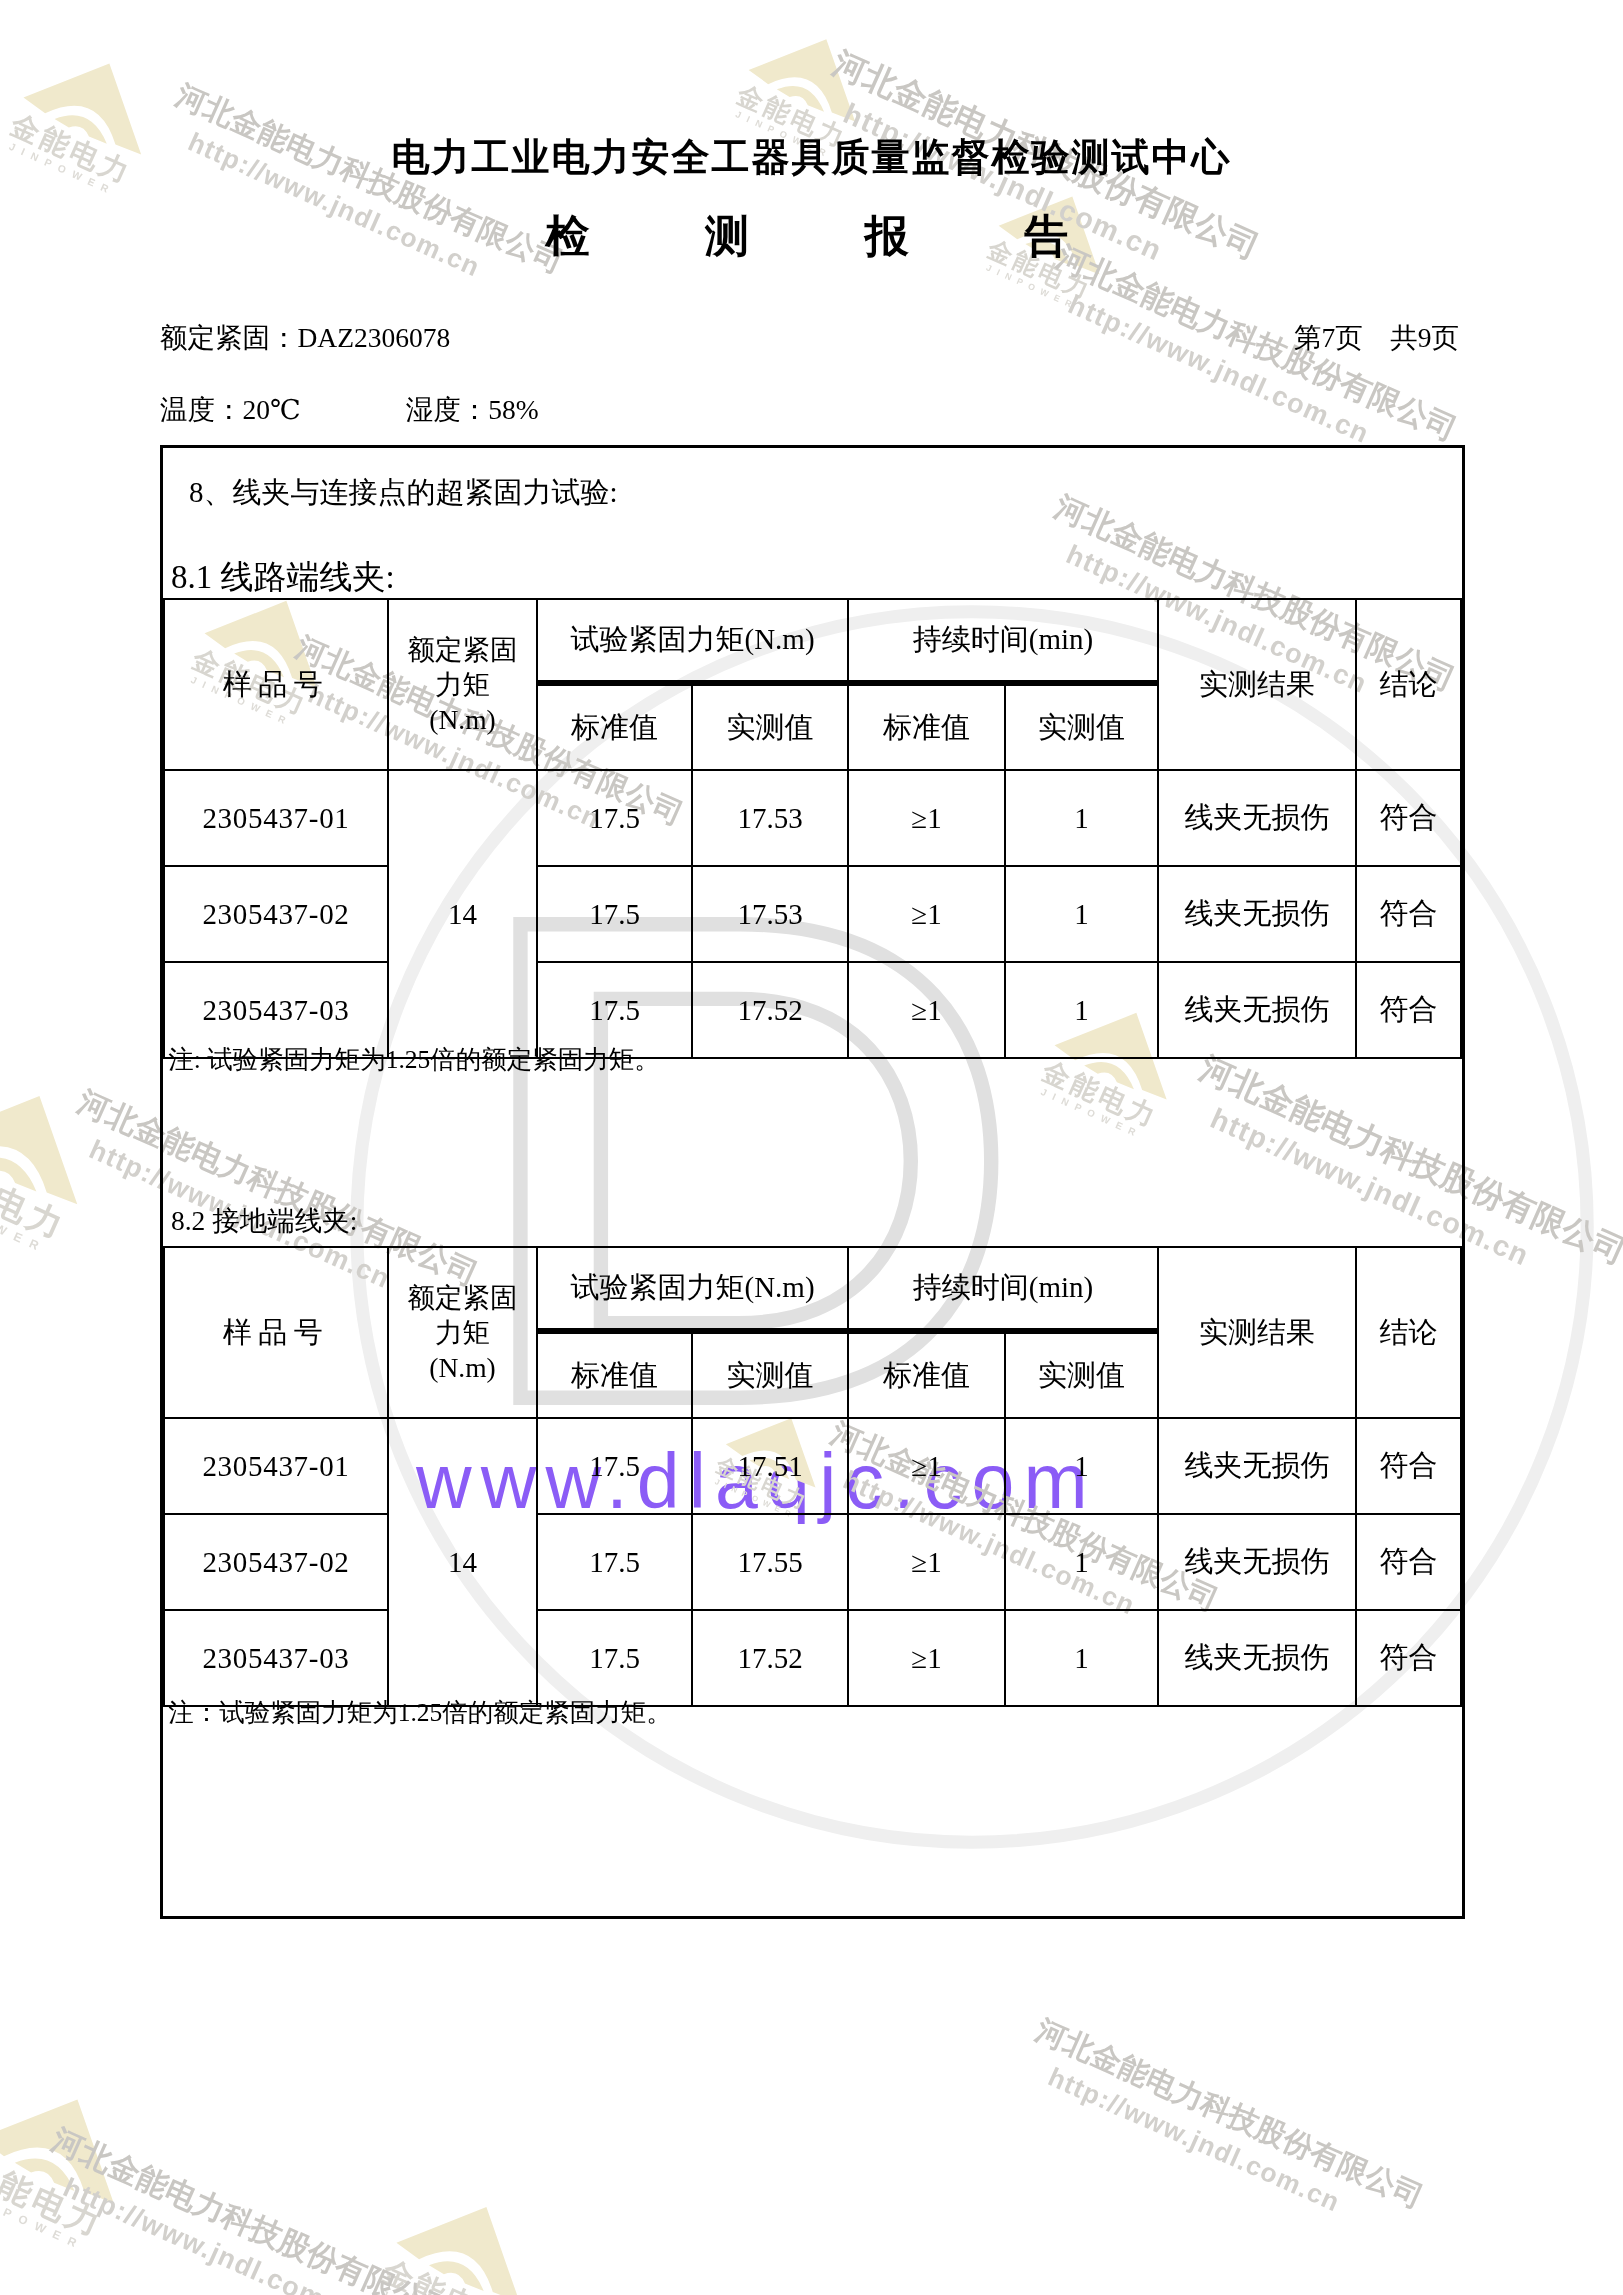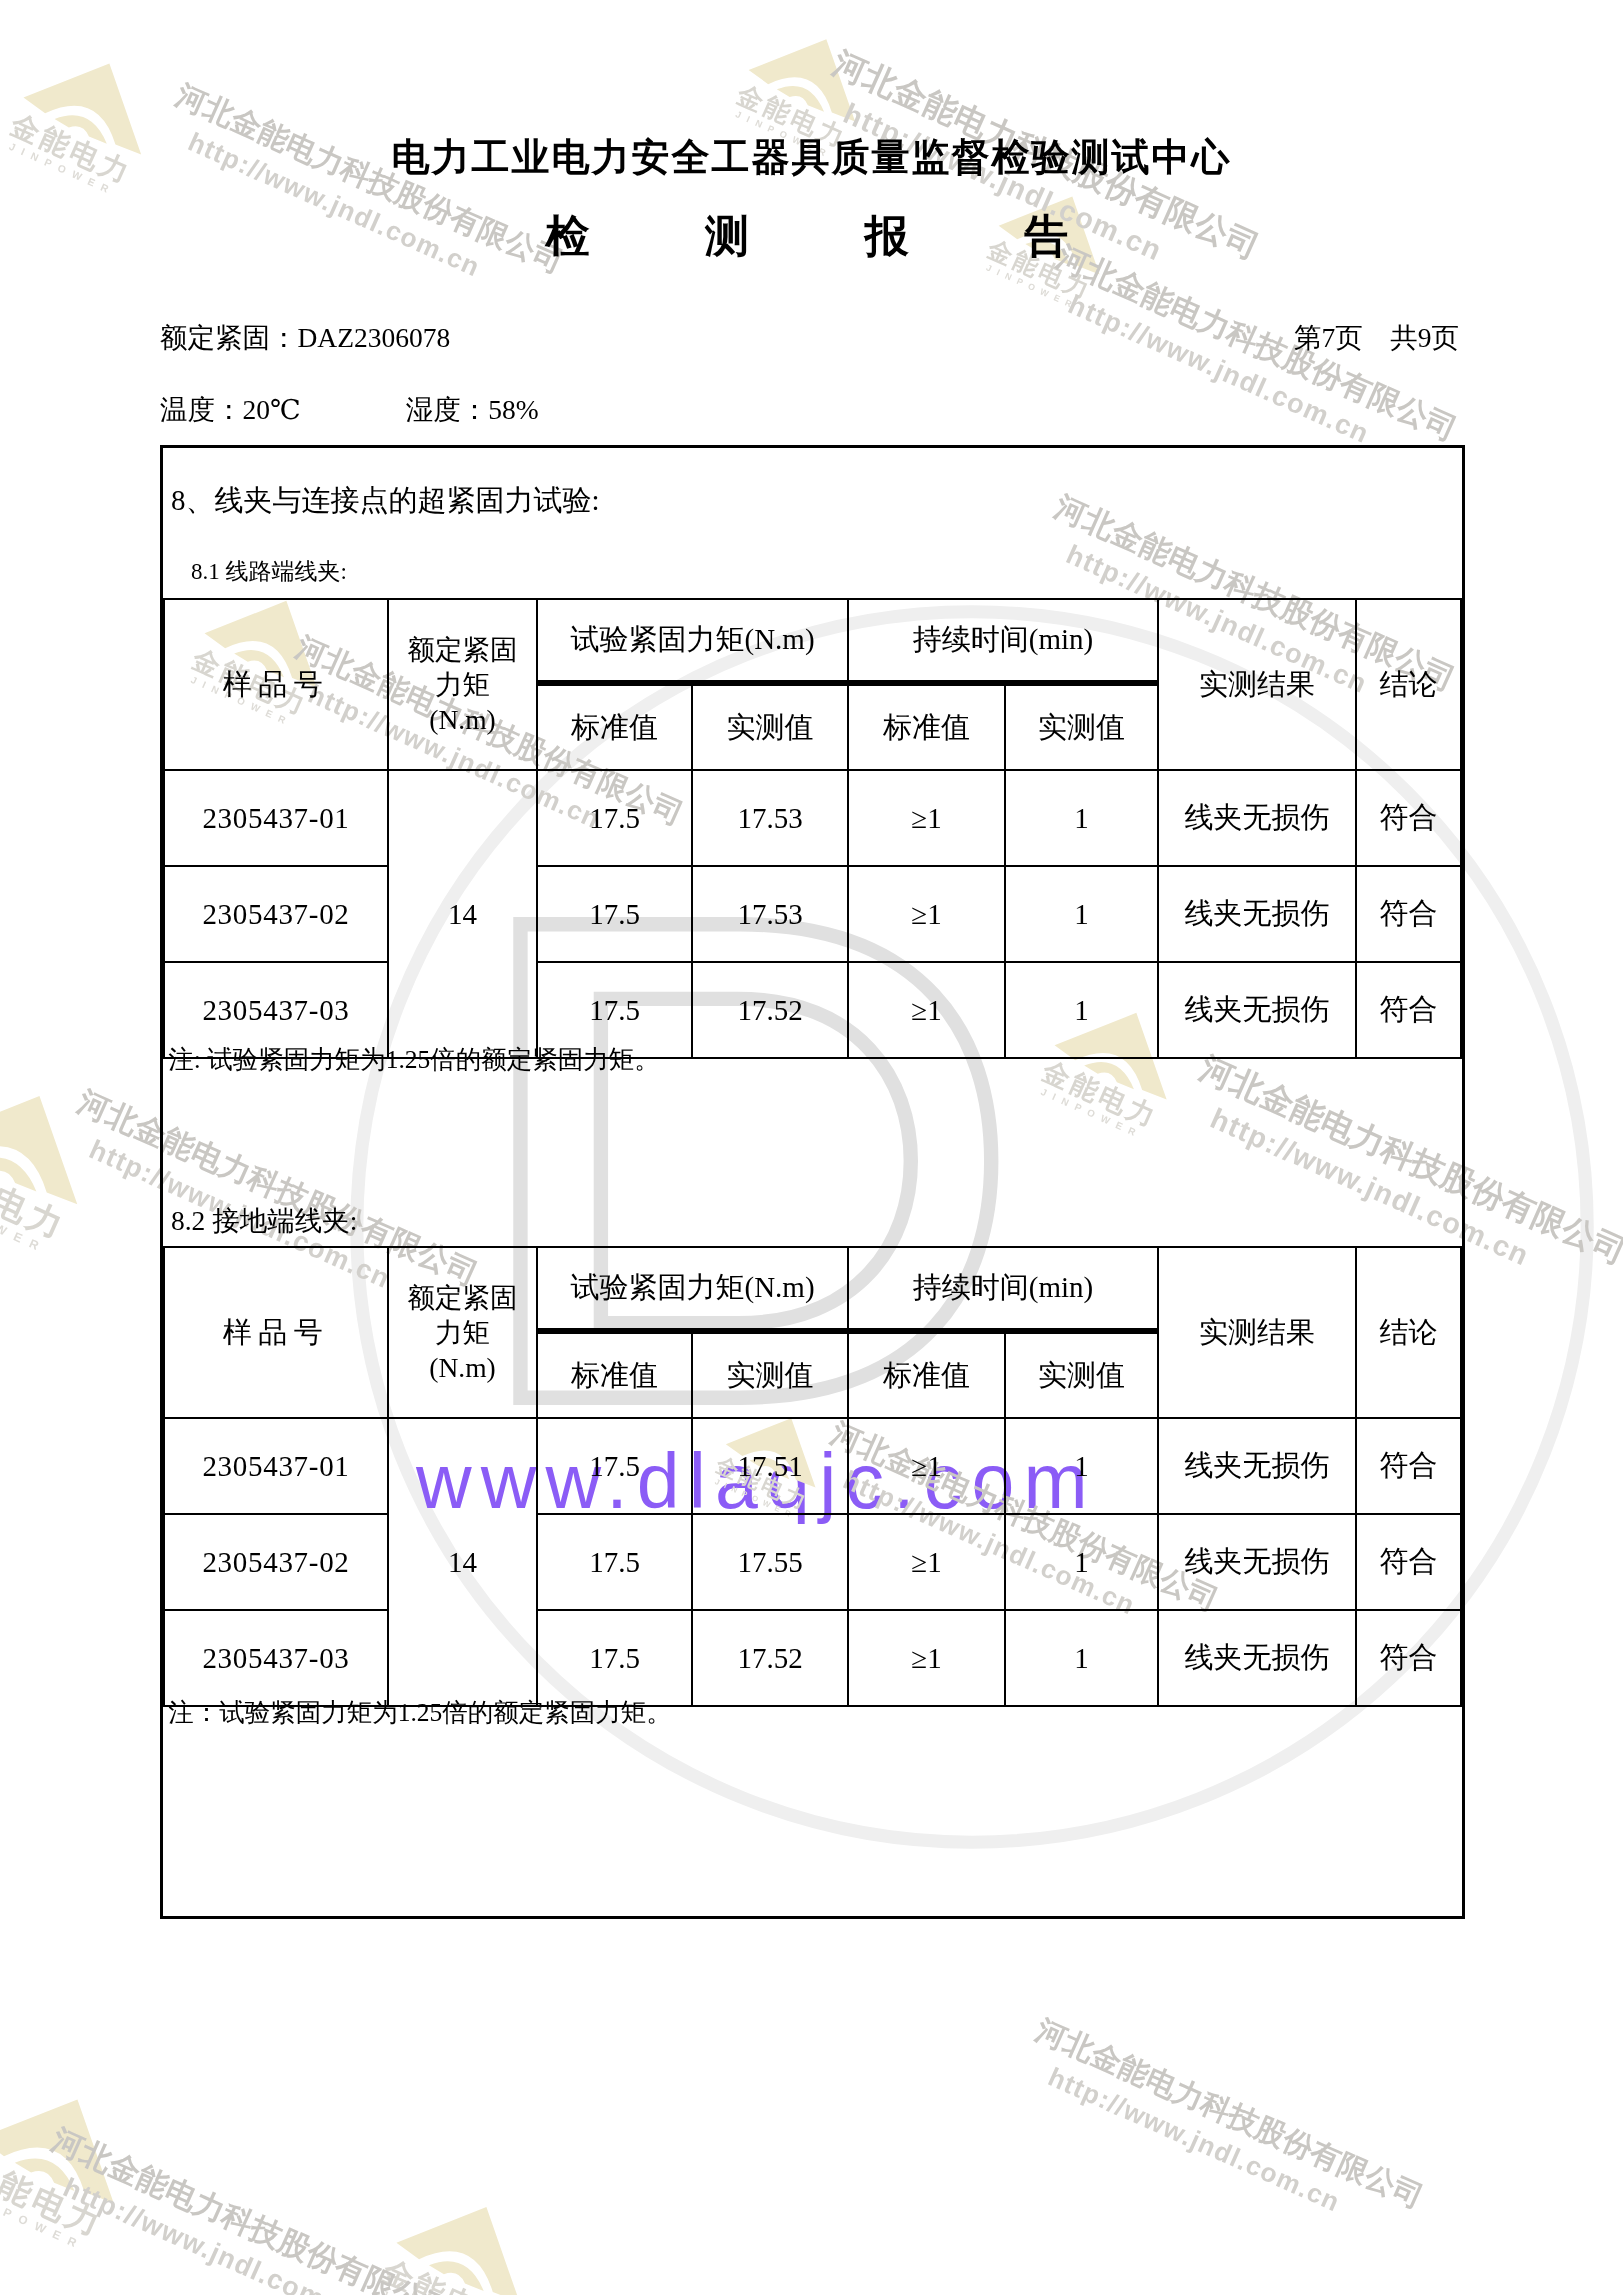--- a/index.html
+++ b/index.html
@@ -23,22 +23,22 @@
              font-size:38px;font-weight:bold;letter-spacing:2px;line-height:1.2;}
   .doc-title{position:absolute;top:211px;left:0;width:100%;text-align:center;
              font-size:44px;font-weight:bold;letter-spacing:9.2px;line-height:1.2;}
   .meta-row{position:absolute;top:321px;left:160px;right:164px;display:flex;
             justify-content:space-between;font-size:27.5px;line-height:1.2;}
   .env-row{position:absolute;top:393px;left:160px;font-size:27.5px;line-height:1.2;}
   .env-row .hum{margin-left:98px;}
   .boxframe{position:absolute;left:160px;top:445px;width:1305px;height:1474px;
             border:3.9px solid #000;box-sizing:border-box;}
   .sec-h{position:absolute;left:7.9px;font-size:29px;line-height:1.2;white-space:nowrap;}
-  .h8 {top:35px;}
-  .h81{top:110px;font-size:23px;margin-left:20px;}
+  .h8 {top:27px;margin-left:18px;}
+  .h81{top:110px;font-size:33px;}
   .h82{top:756px;font-size:27.5px;}
   .note{position:absolute;left:5.2px;font-size:25.5px;line-height:1.2;white-space:nowrap;}
   .n1{top:597px;}
   .n2{top:1250px;}
   table.t{position:absolute;left:0;width:1298px;border-collapse:collapse;table-layout:fixed;
           border:2.6px solid #000;background:transparent;}
   .t1{top:150px;}
   .t2{top:798px;}
   table.t th,table.t td{border-left:2px solid #000;border-right:2px solid #000;
           border-top:2.6px solid #000;border-bottom:2.6px solid #000;

